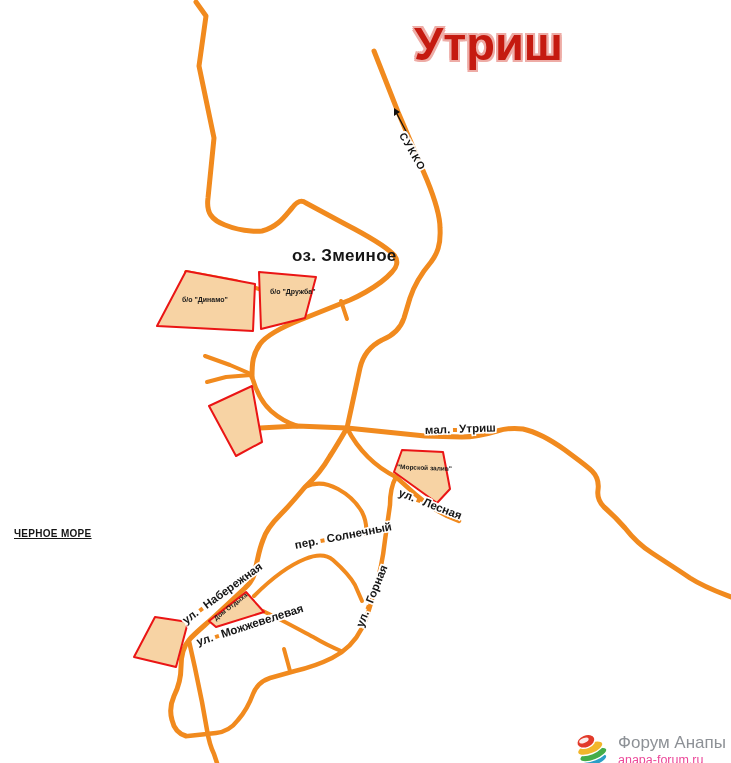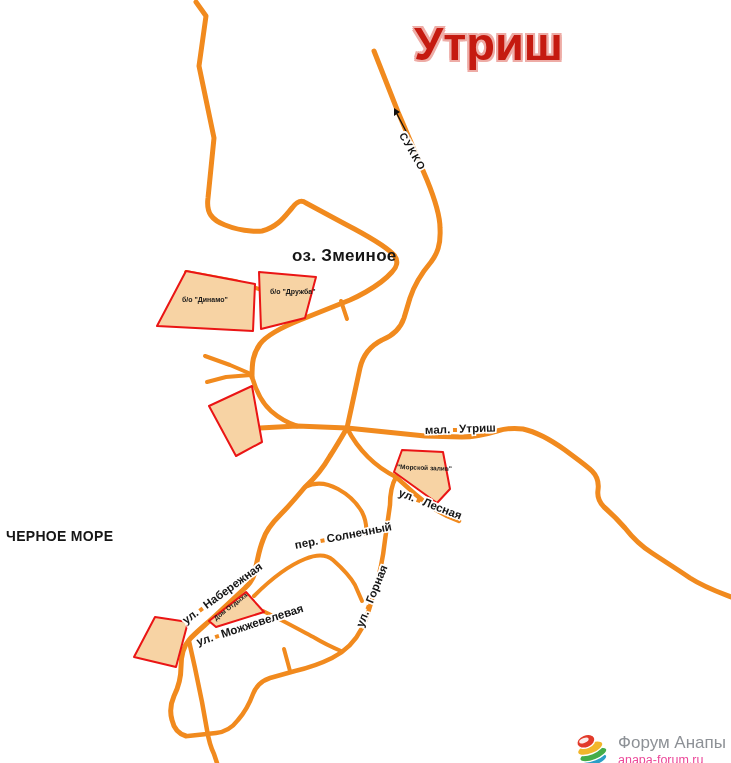--- a/index.html
+++ b/index.html
@@ -62,21 +62,21 @@
     </g>
   <g id="g-arrow">
       <line x1="409" y1="137" x2="397" y2="114" stroke="#111111" stroke-width="1.3"></line>
       <polygon points="394,108 400,112 394,116" fill="#111111"></polygon>
     </g>
 </svg>
 
 <div id="labels">
     <div class="lbl street" style="left: 402px; top: 128px; font-size: 10.5px; transform: rotate(60deg); letter-spacing: 1.5px;"><span>СУККО</span></div>
     <div class="lbl plain" style="left: 292px; top: 247px; font-size: 17px; transform: rotate(0deg);"><span>оз. Змеиное</span></div>
-    <div class="lbl plain" style="left: 6px; top: 529px; font-size: 14px; transform: rotate(0deg);"><span>ЧЕРНОЕ МОРЕ</span></div>
+    <div class="lbl plain" style="left: 14px; top: 529px; font-size: 10px; transform: rotate(0deg); text-decoration: underline;"><span>ЧЕРНОЕ МОРЕ</span></div>
     <div class="lbl street" style="left: 425px; top: 425px; font-size: 11.5px; transform: rotate(-2deg);"><span>мал.</span><span class="dot"></span><span>Утриш</span></div>
     <div class="lbl street" style="left: 399px; top: 487px; font-size: 11.5px; transform: rotate(21deg);"><span>ул.</span><span class="dot"></span><span>Лесная</span></div>
     <div class="lbl street" style="left: 184px; top: 616px; font-size: 11.5px; transform: rotate(-36deg);"><span>ул.</span><span class="dot"></span><span>Набережная</span></div>
     <div class="lbl street" style="left: 197px; top: 637px; font-size: 11.5px; transform: rotate(-18deg);"><span>ул.</span><span class="dot"></span><span>Можжевелевая</span></div>
     <div class="lbl street" style="left: 360px; top: 621px; font-size: 11.5px; transform: rotate(-68deg);"><span>ул.</span><span class="dot"></span><span>Горная</span></div>
     <div class="lbl street" style="left: 295px; top: 540px; font-size: 11.5px; transform: rotate(-11deg);"><span>пер.</span><span class="dot"></span><span>Солнечный</span></div>
     <div class="lbl area" style="left: 397px; top: 464px; font-size: 6.5px; transform: rotate(2deg);"><span>"Морской залив"</span></div>
     <div class="lbl area" style="left: 182px; top: 296px; font-size: 7px; transform: rotate(0deg);"><span>б/о "Динамо"</span></div>
     <div class="lbl area" style="left: 270px; top: 288px; font-size: 7px; transform: rotate(0deg);"><span>б/о "Дружба"</span></div>
     <div class="lbl area" style="left: 215px; top: 616px; font-size: 6.5px; transform: rotate(-38deg);"><span>Дом Отдыха</span></div>

